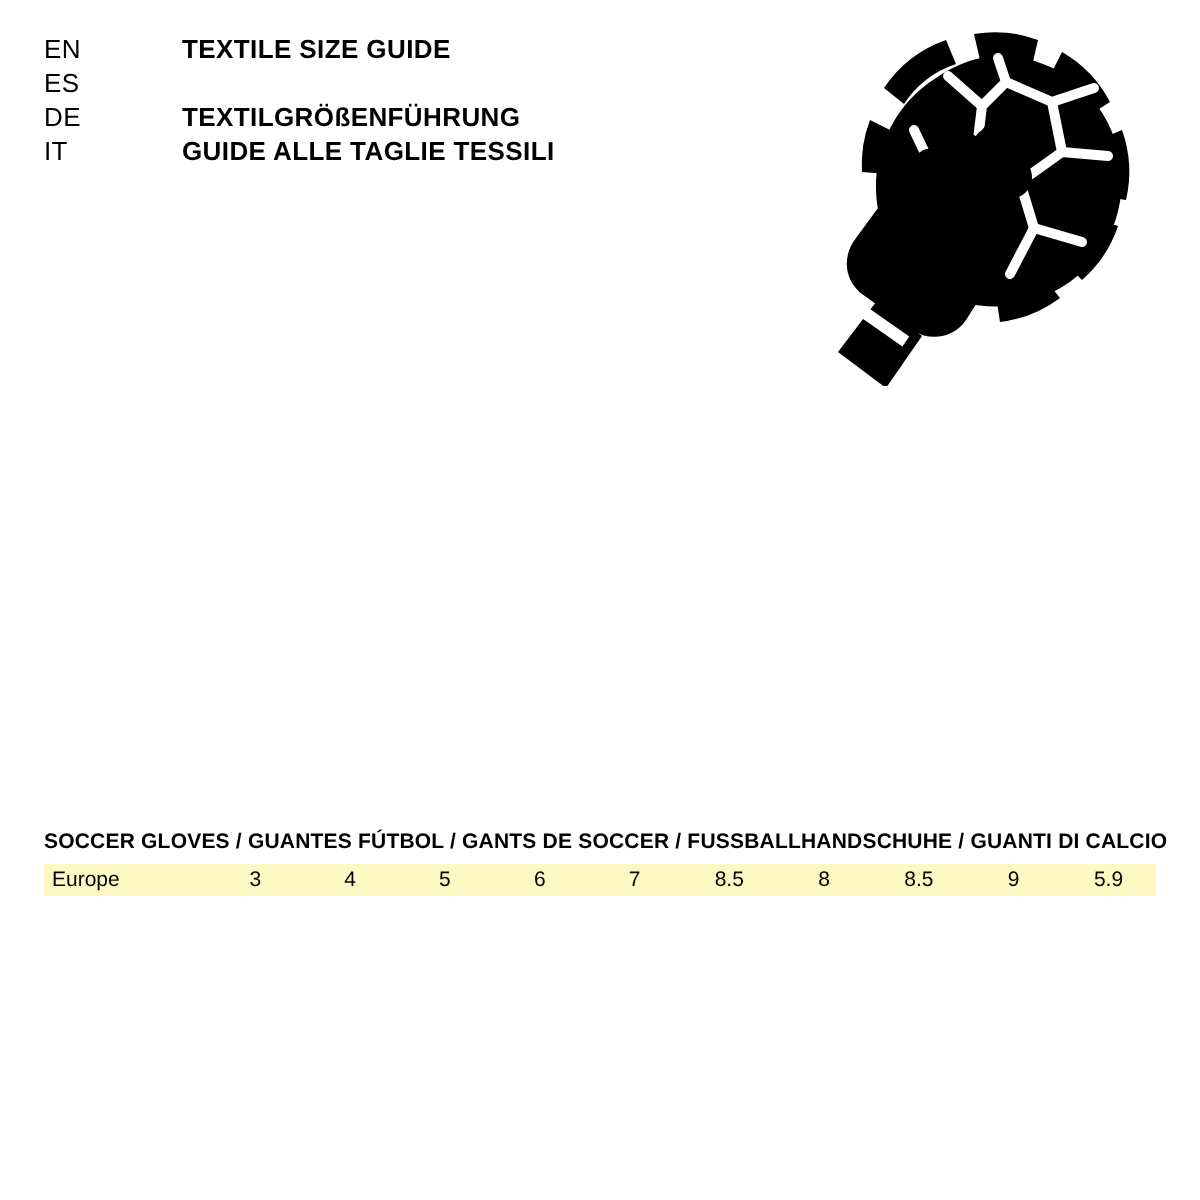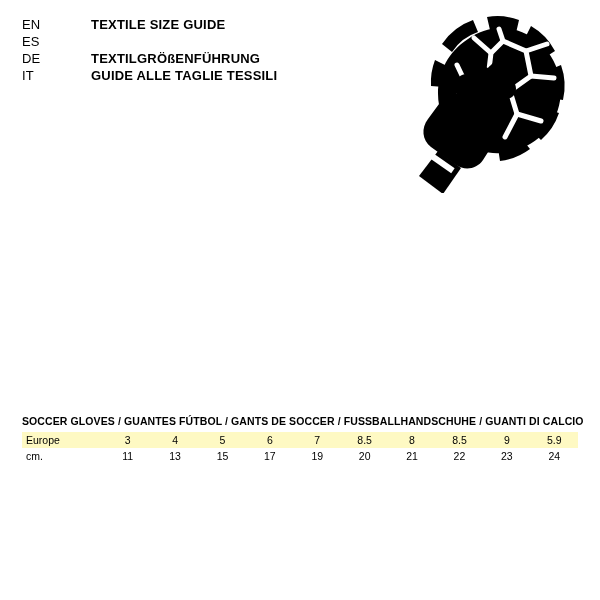--- a/index.html
+++ b/index.html
@@ -198,28 +198,15 @@
         <td>4</td>
         <td>5</td>
         <td>6</td>
         <td>7</td>
         <td>8.5</td>
         <td>8</td>
         <td>8.5</td>
         <td>9</td>
         <td>5.9</td>
       </tr>
-      <tr>
-        <td class="label-cell">cm.</td>
-        <td>11</td>
-        <td>13</td>
-        <td>15</td>
-        <td>17</td>
-        <td>19</td>
-        <td>20</td>
-        <td>21</td>
-        <td>22</td>
-        <td>23</td>
-        <td>24</td>
-      </tr>
     </tbody>
   </table>
 </div>
 
 </body></html>

